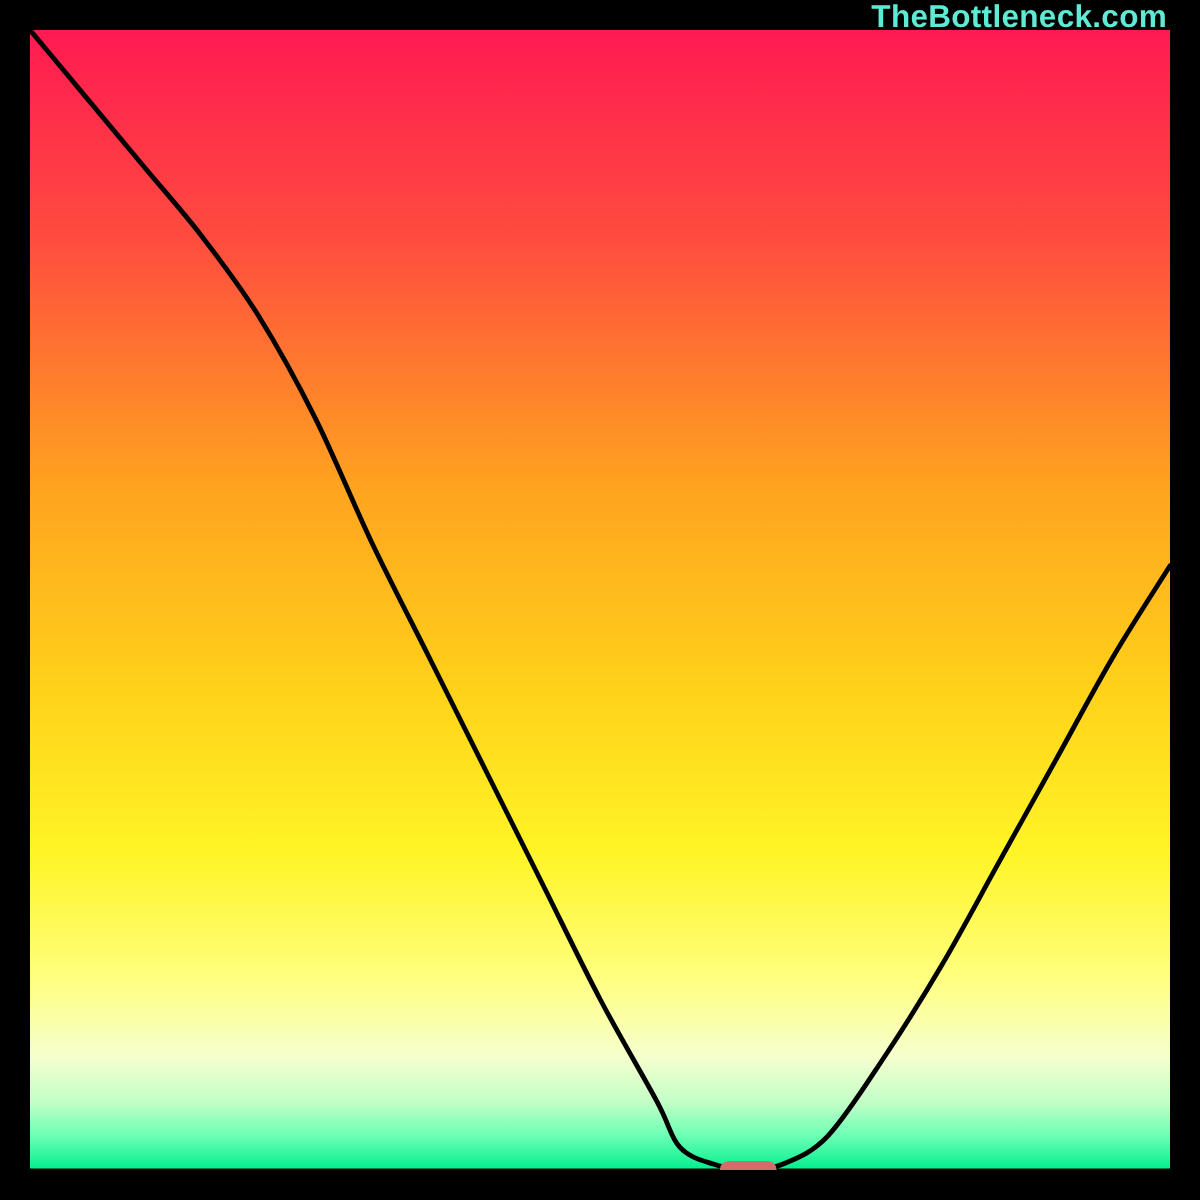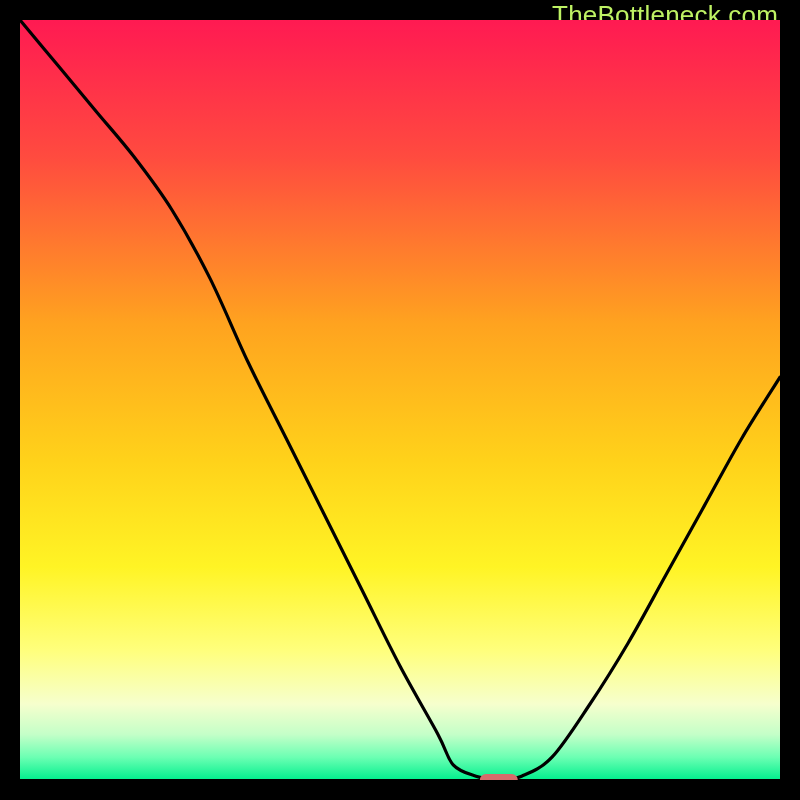--- a/index.html
+++ b/index.html
@@ -23,23 +23,23 @@
     left: 20px;
     top: 20px;
     width: 760px;
     height: 760px;
   }
   .watermark {
     position: absolute;
     top: 0px;
     right: 22px;
     font-family: Arial, Helvetica, sans-serif;
-    font-size: 26px;
-    font-weight: 400;
-    color: #bef264;
+    font-size: 21px;
+    font-weight: 700;
+    color: #5eead4;
     letter-spacing: 0.2px;
     user-select: none;
   }
 </style>
 </head>
 <body>
 
 <div class="frame">
 
   <div class="watermark">TheBottleneck.com</div>

